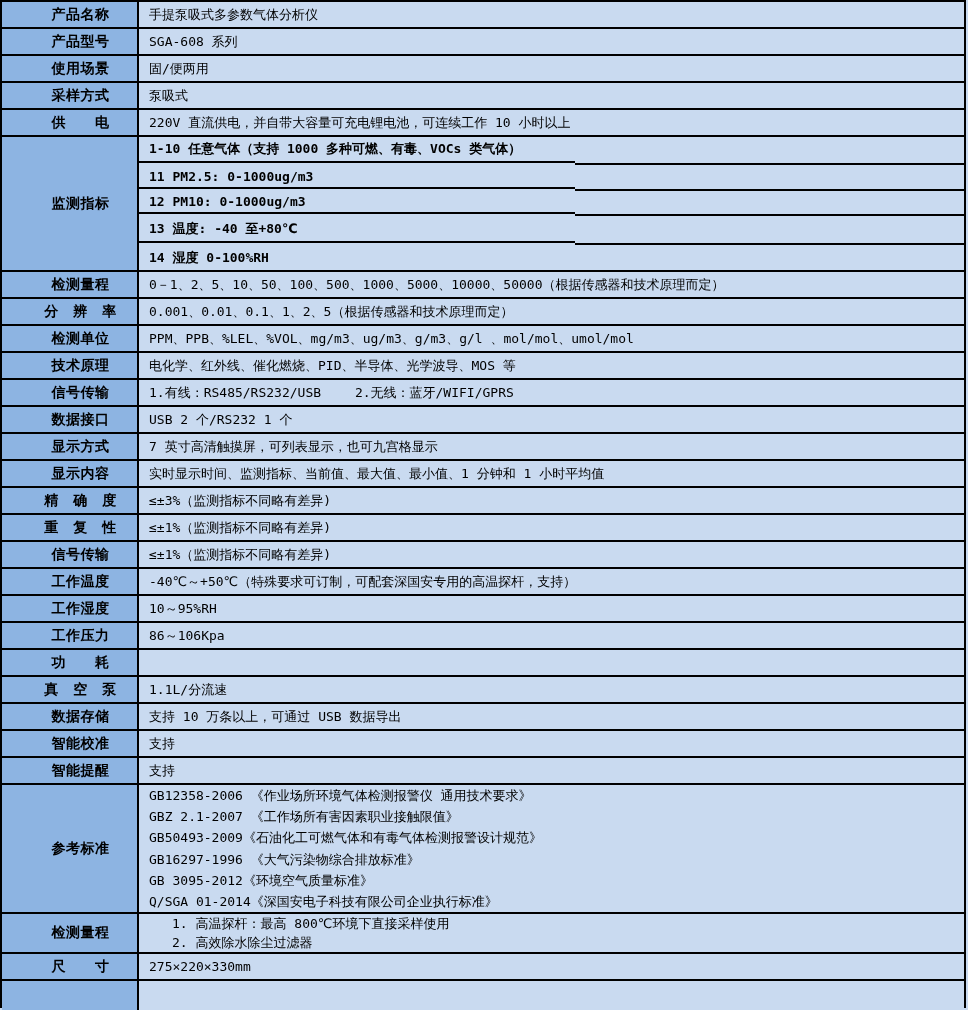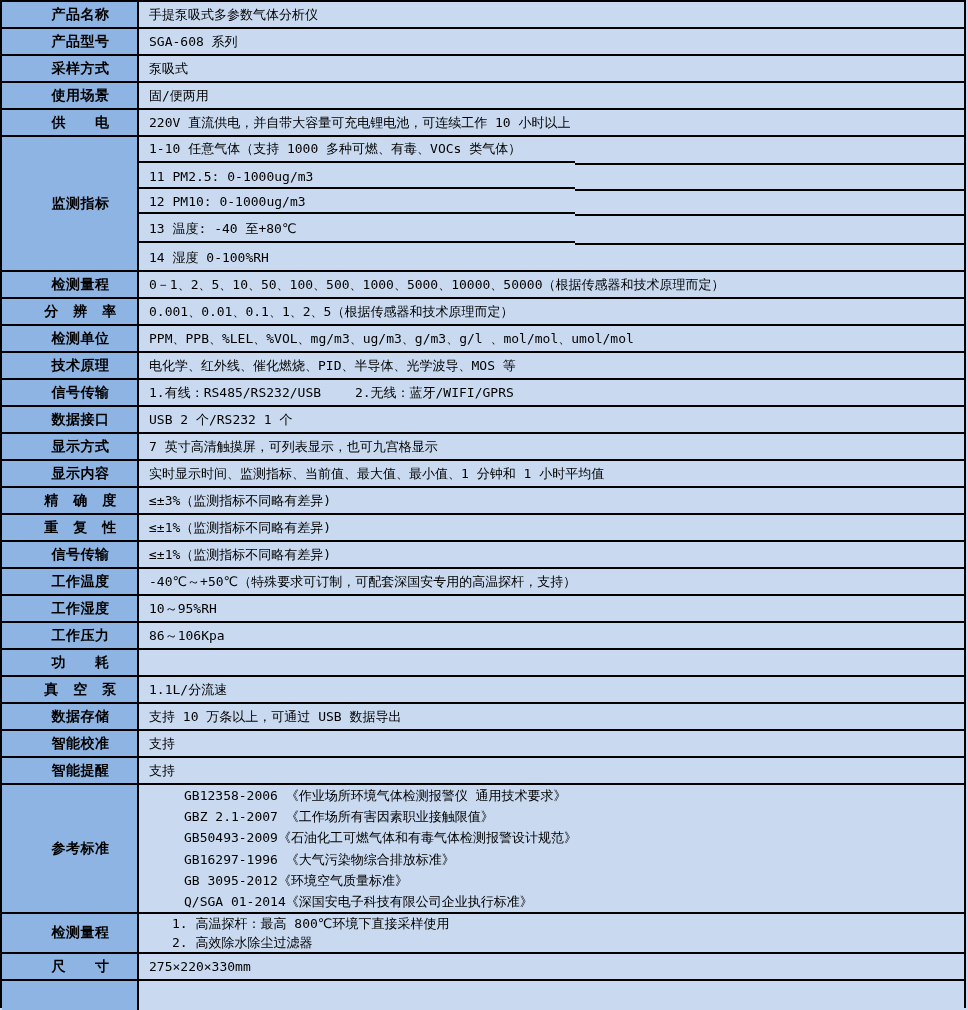--- a/index.html
+++ b/index.html
@@ -52,20 +52,21 @@
   }
   .row.simple{height:27px;}
   .row.simple .value-cell{height:25px;}
 
   
   .row.subrows{height:135px;}
   .row.subrows .value-cell{
     flex-direction:column;
     align-items:stretch;
     padding-left:0;
+    font-weight:bold;
   }
   .subline{
     flex:1 1 auto;
     display:flex;
     align-items:center;
     padding-left:10px;
     font-family:"DejaVu Sans Mono","DejaVu Sans",monospace;
     font-size:13px;
     white-space:nowrap;
   }
@@ -82,21 +83,20 @@
   .row.lines{height:129px;}
   .row.lines .value-cell{
     flex-direction:column;
     align-items:flex-start;
     justify-content:center;
     white-space:normal;
   }
   .row.lines .text-line{
     line-height:21.2px;
     white-space:nowrap;
-    margin-left:35px;
   }
   
   .row.numbered{height:40px;}
   .row.numbered .value-cell{
     flex-direction:column;
     align-items:flex-start;
     justify-content:center;
     white-space:normal;
     margin-left:23px;
   }
@@ -112,26 +112,26 @@
 <div class="spec-table">
     <div class="row simple">
       <div class="label-cell">产品名称</div>
       <div class="value-cell">手提泵吸式多参数气体分析仪</div>
     </div>
     <div class="row simple">
       <div class="label-cell">产品型号</div>
       <div class="value-cell">SGA-608 系列</div>
     </div>
     <div class="row simple">
+      <div class="label-cell">使用场景</div>
+      <div class="value-cell">固/便两用</div>
+    </div>
+    <div class="row simple">
       <div class="label-cell">采样方式</div>
       <div class="value-cell">泵吸式</div>
-    </div>
-    <div class="row simple">
-      <div class="label-cell">使用场景</div>
-      <div class="value-cell">固/便两用</div>
     </div>
     <div class="row simple">
       <div class="label-cell">供　　电</div>
       <div class="value-cell">220V 直流供电，并自带大容量可充电锂电池，可连续工作 10 小时以上</div>
     </div>
     <div class="row subrows">
       <div class="label-cell">监测指标</div>
       <div class="value-cell">
         <div class="subline">1-10 任意气体（支持 1000 多种可燃、有毒、VOCs 类气体）</div>
         <div class="subdiv">

